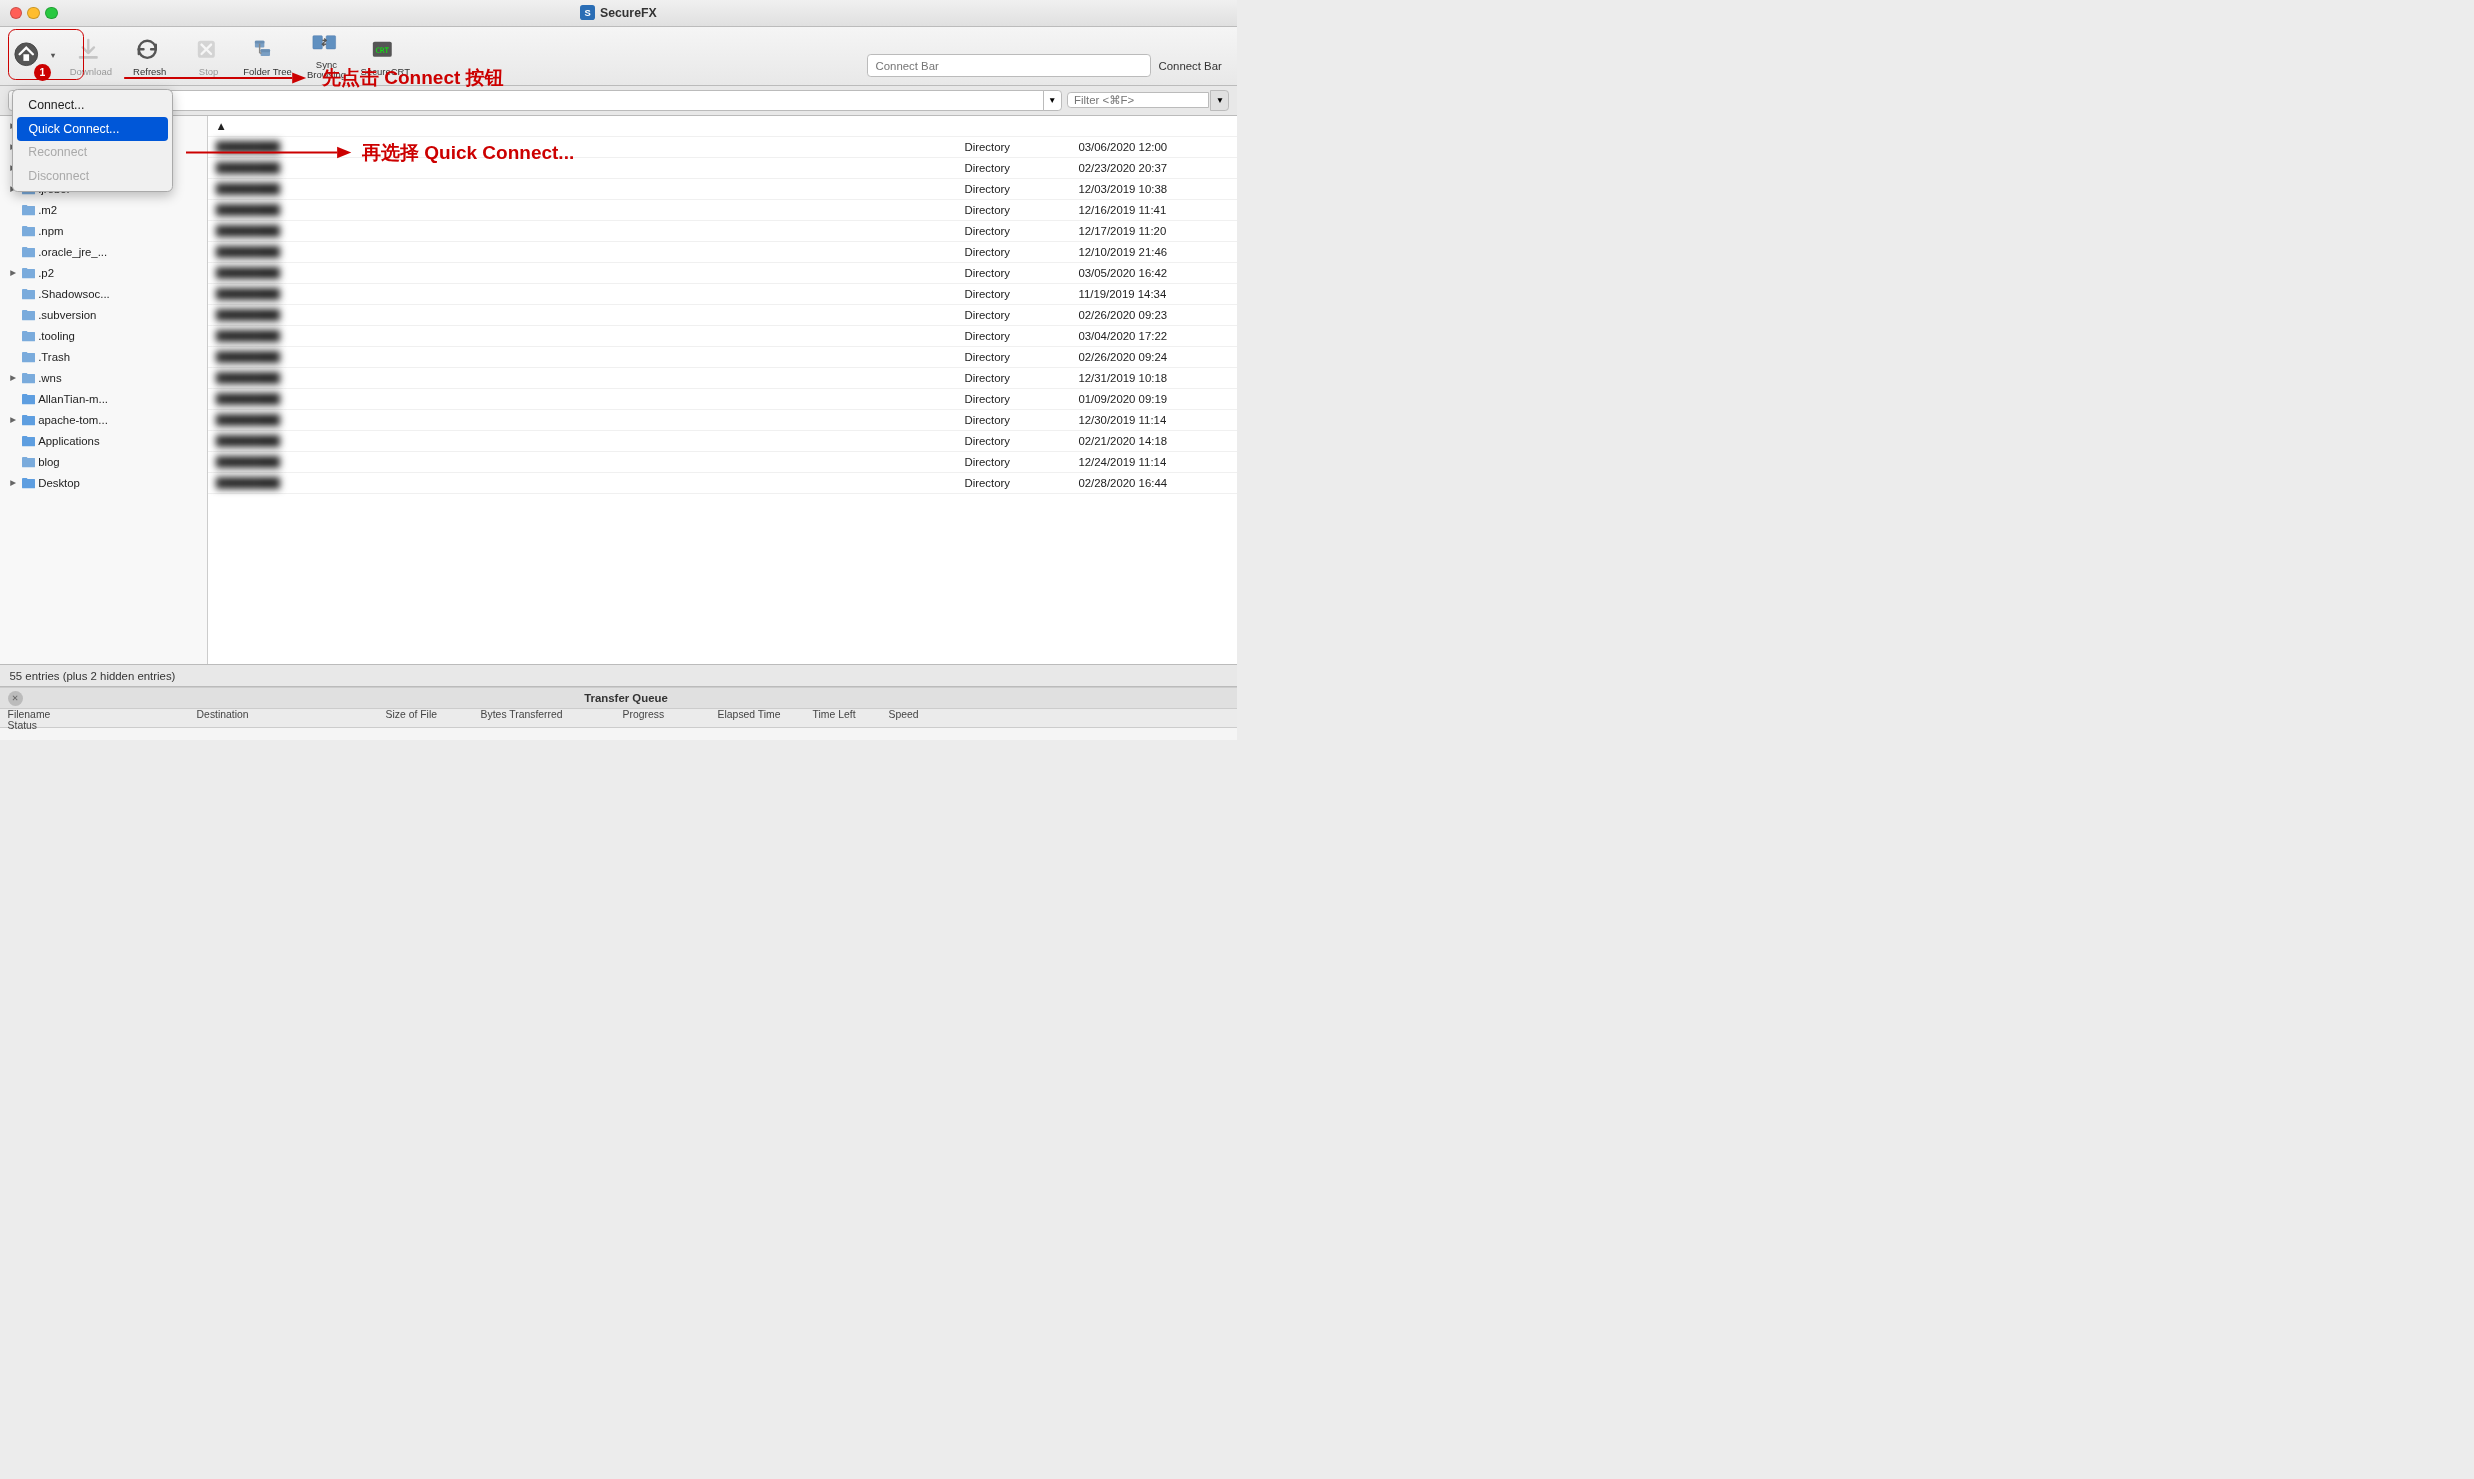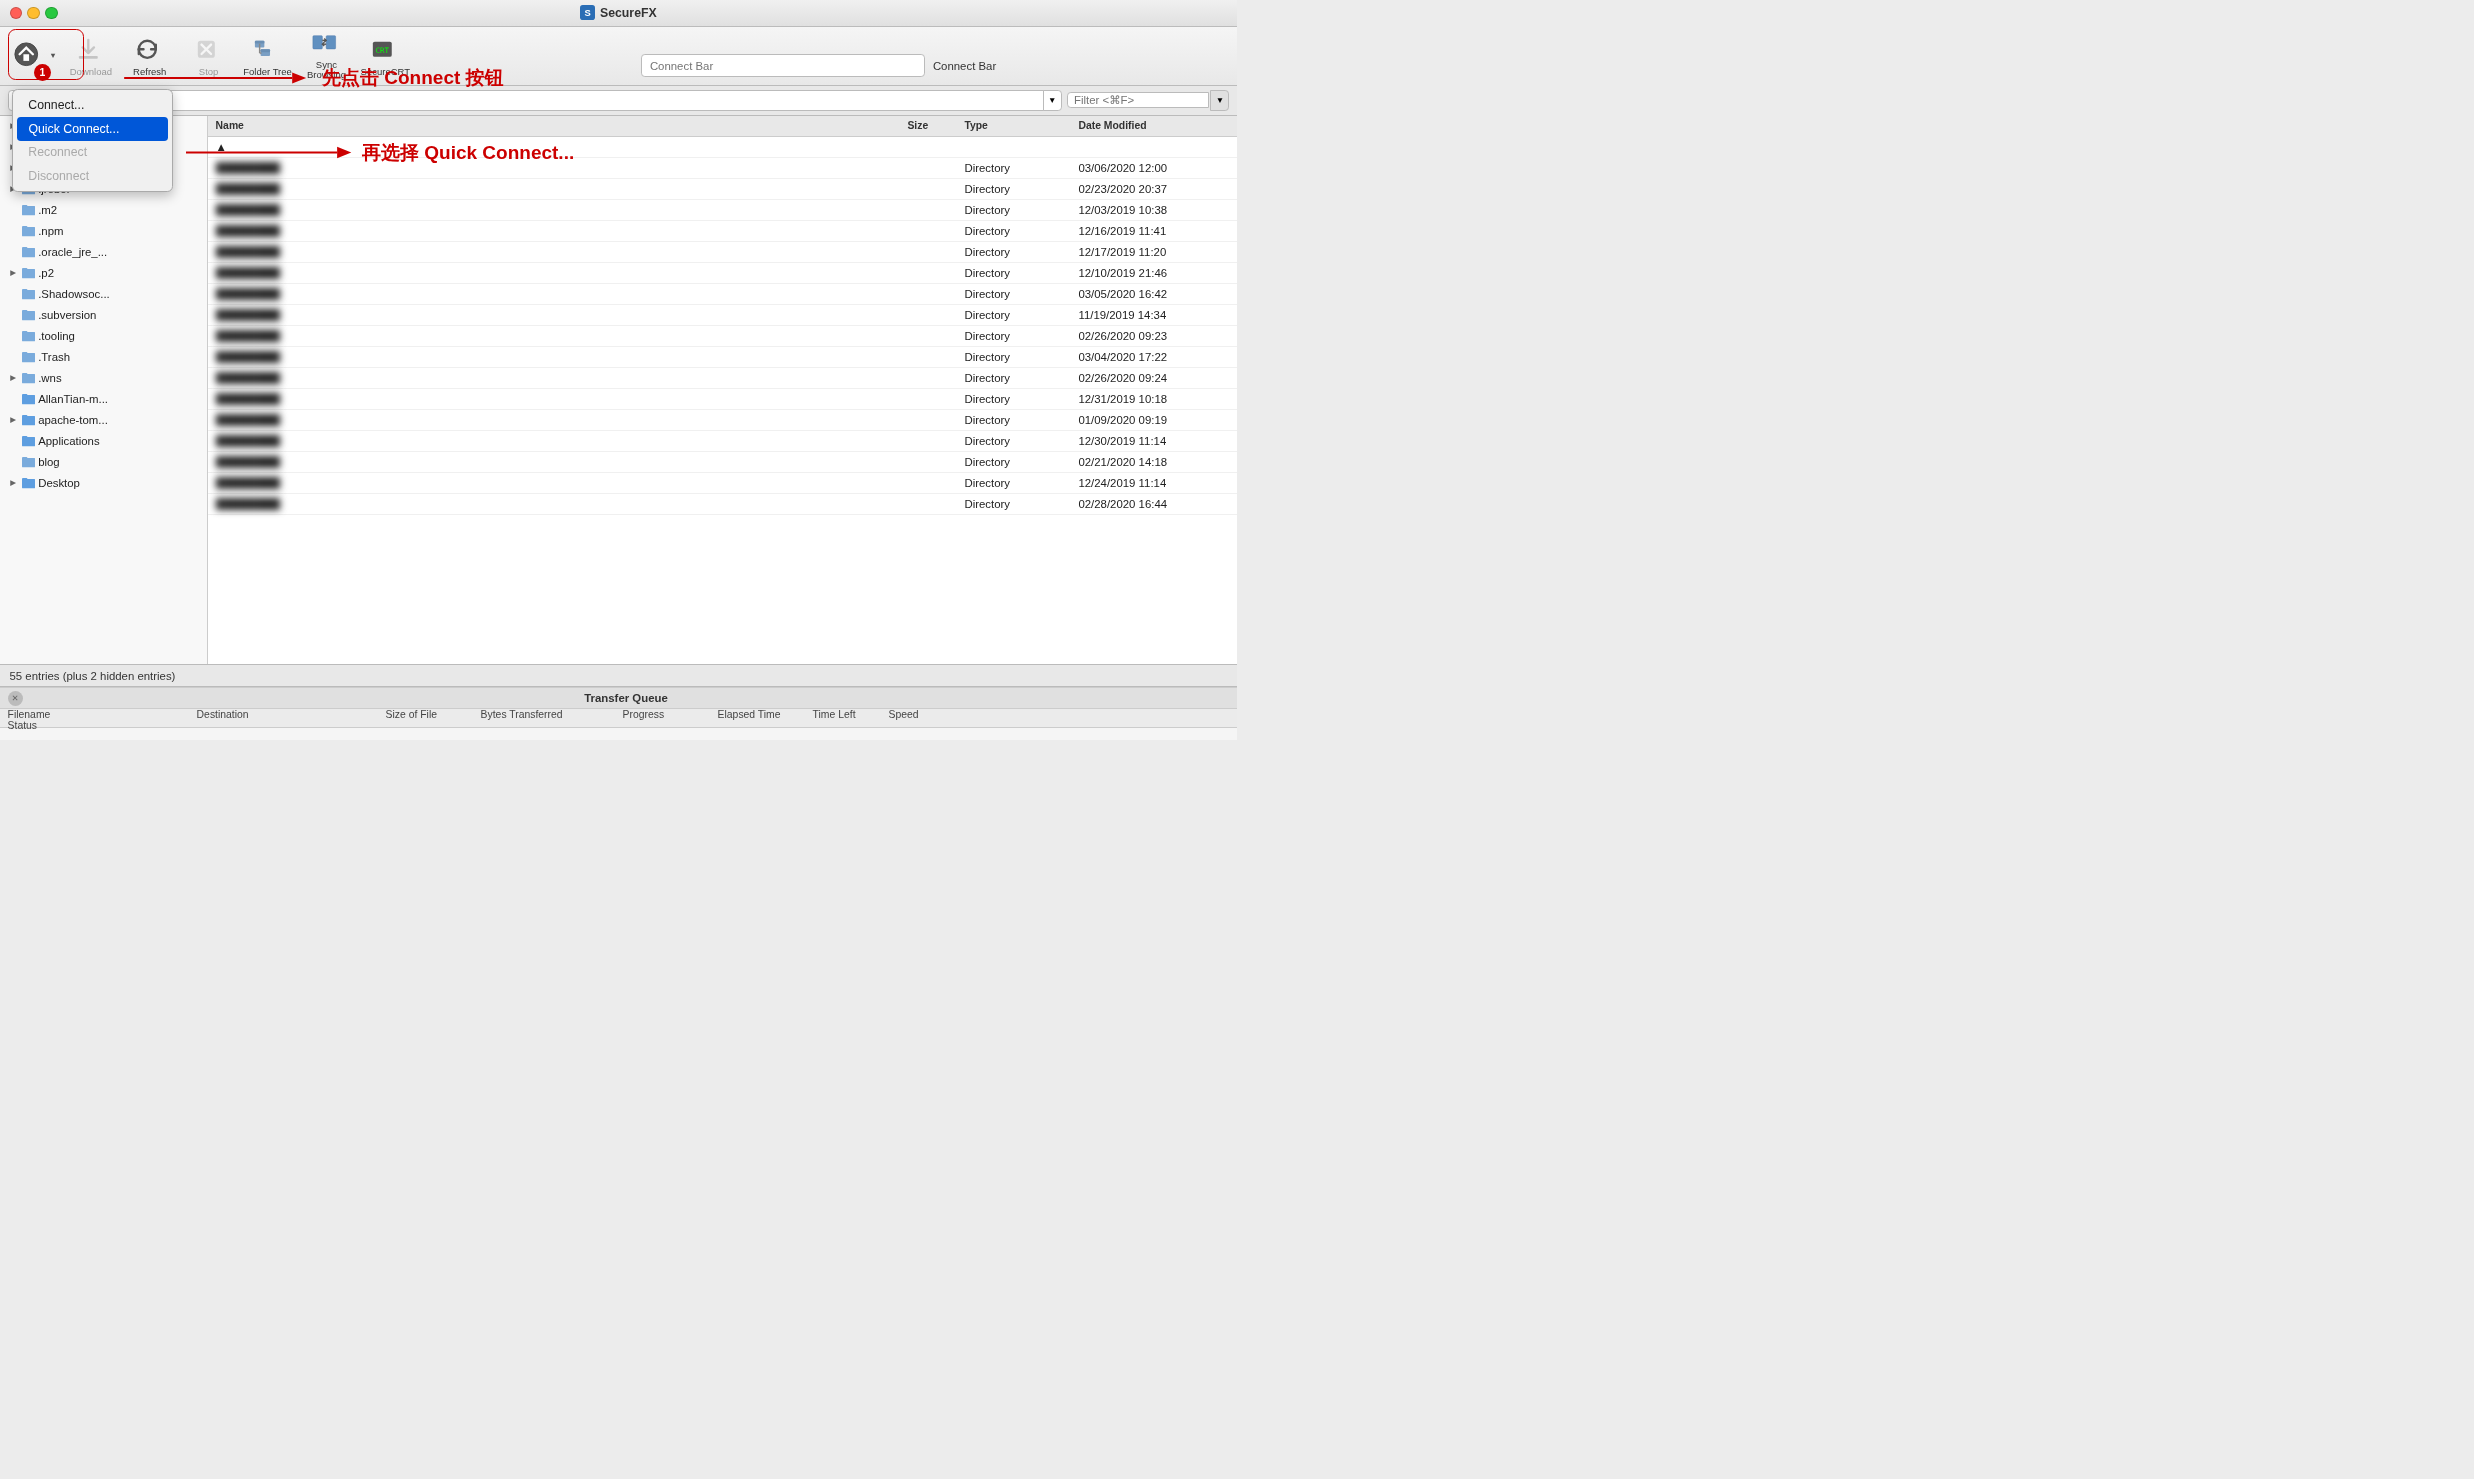--- a/index.html
+++ b/index.html
@@ -479,21 +479,21 @@
   <div class="toolbar-btn">
     <div class="icon-area">
       <svg width="24.6" height="24.6" viewBox="0 0 26 26" style="font-size:20px">
         <rect x="3" y="5" width="20" height="16" rx="2" fill="#555"></rect>
         <text x="13" y="17" text-anchor="middle" fill="#00ff00" font-size="8" font-family="monospace">CRT</text>
       </svg>
     </div>
     <div class="btn-label">SecureCRT</div>
   </div>
 
-  <div style="flex:1; display:flex; align-items:center; justify-content:center; gap:7.6px; padding-right:7.6px;margin-top:20px;">
+  <div style="flex:1; display:flex; align-items:center; justify-content:flex-end; gap:7.6px; padding-right:7.6px;margin-top:20px;">
     <input type="text" style="width: 284px; height: 23px; border: 0.9px solid rgb(187, 187, 187); border-radius: 3.8px; padding: 0px 7.6px; font-size: 11.4px; outline: none;" placeholder="Connect Bar">
     <span style="font-size:11.4px; color:#333;">Connect Bar</span>
   </div>
 </div>
 
 <div class="address-bar">
   <div style="display:flex; flex:1; align-items:center; gap:0;">
     <input class="address-input" type="text" style="">
     <div class="address-dropdown-btn">▼</div>
   </div>
@@ -665,26 +665,20 @@
       <div class="tree-folder-icon">
         <svg class="folder-svg" viewBox="0 0 14 12">
             <path d="M0 2 Q0 1 1 1 L5 1 L6 2 L13 2 Q14 2 14 3 L14 11 Q14 12 13 12 L1 12 Q0 12 0 11Z" fill="#5e9ee0"></path>
           </svg>
       </div>
       <span class="tree-label">Desktop</span>
     </div>
   </div>
 
   <div class="file-list">
-    <div class="file-list-header">
-      <div class="col-header">Name</div>
-      <div class="col-header">Size</div>
-      <div class="col-header">Type</div>
-      <div class="col-header">Date Modified</div>
-    </div>
     <div class="file-list-body">
 
       <div class="file-row">
         <div class="col-name">▲</div>
         <div class="col-size"></div>
         <div class="col-type"></div>
         <div class="col-date"></div>
       </div>
 
       <div class="file-row blurred">

